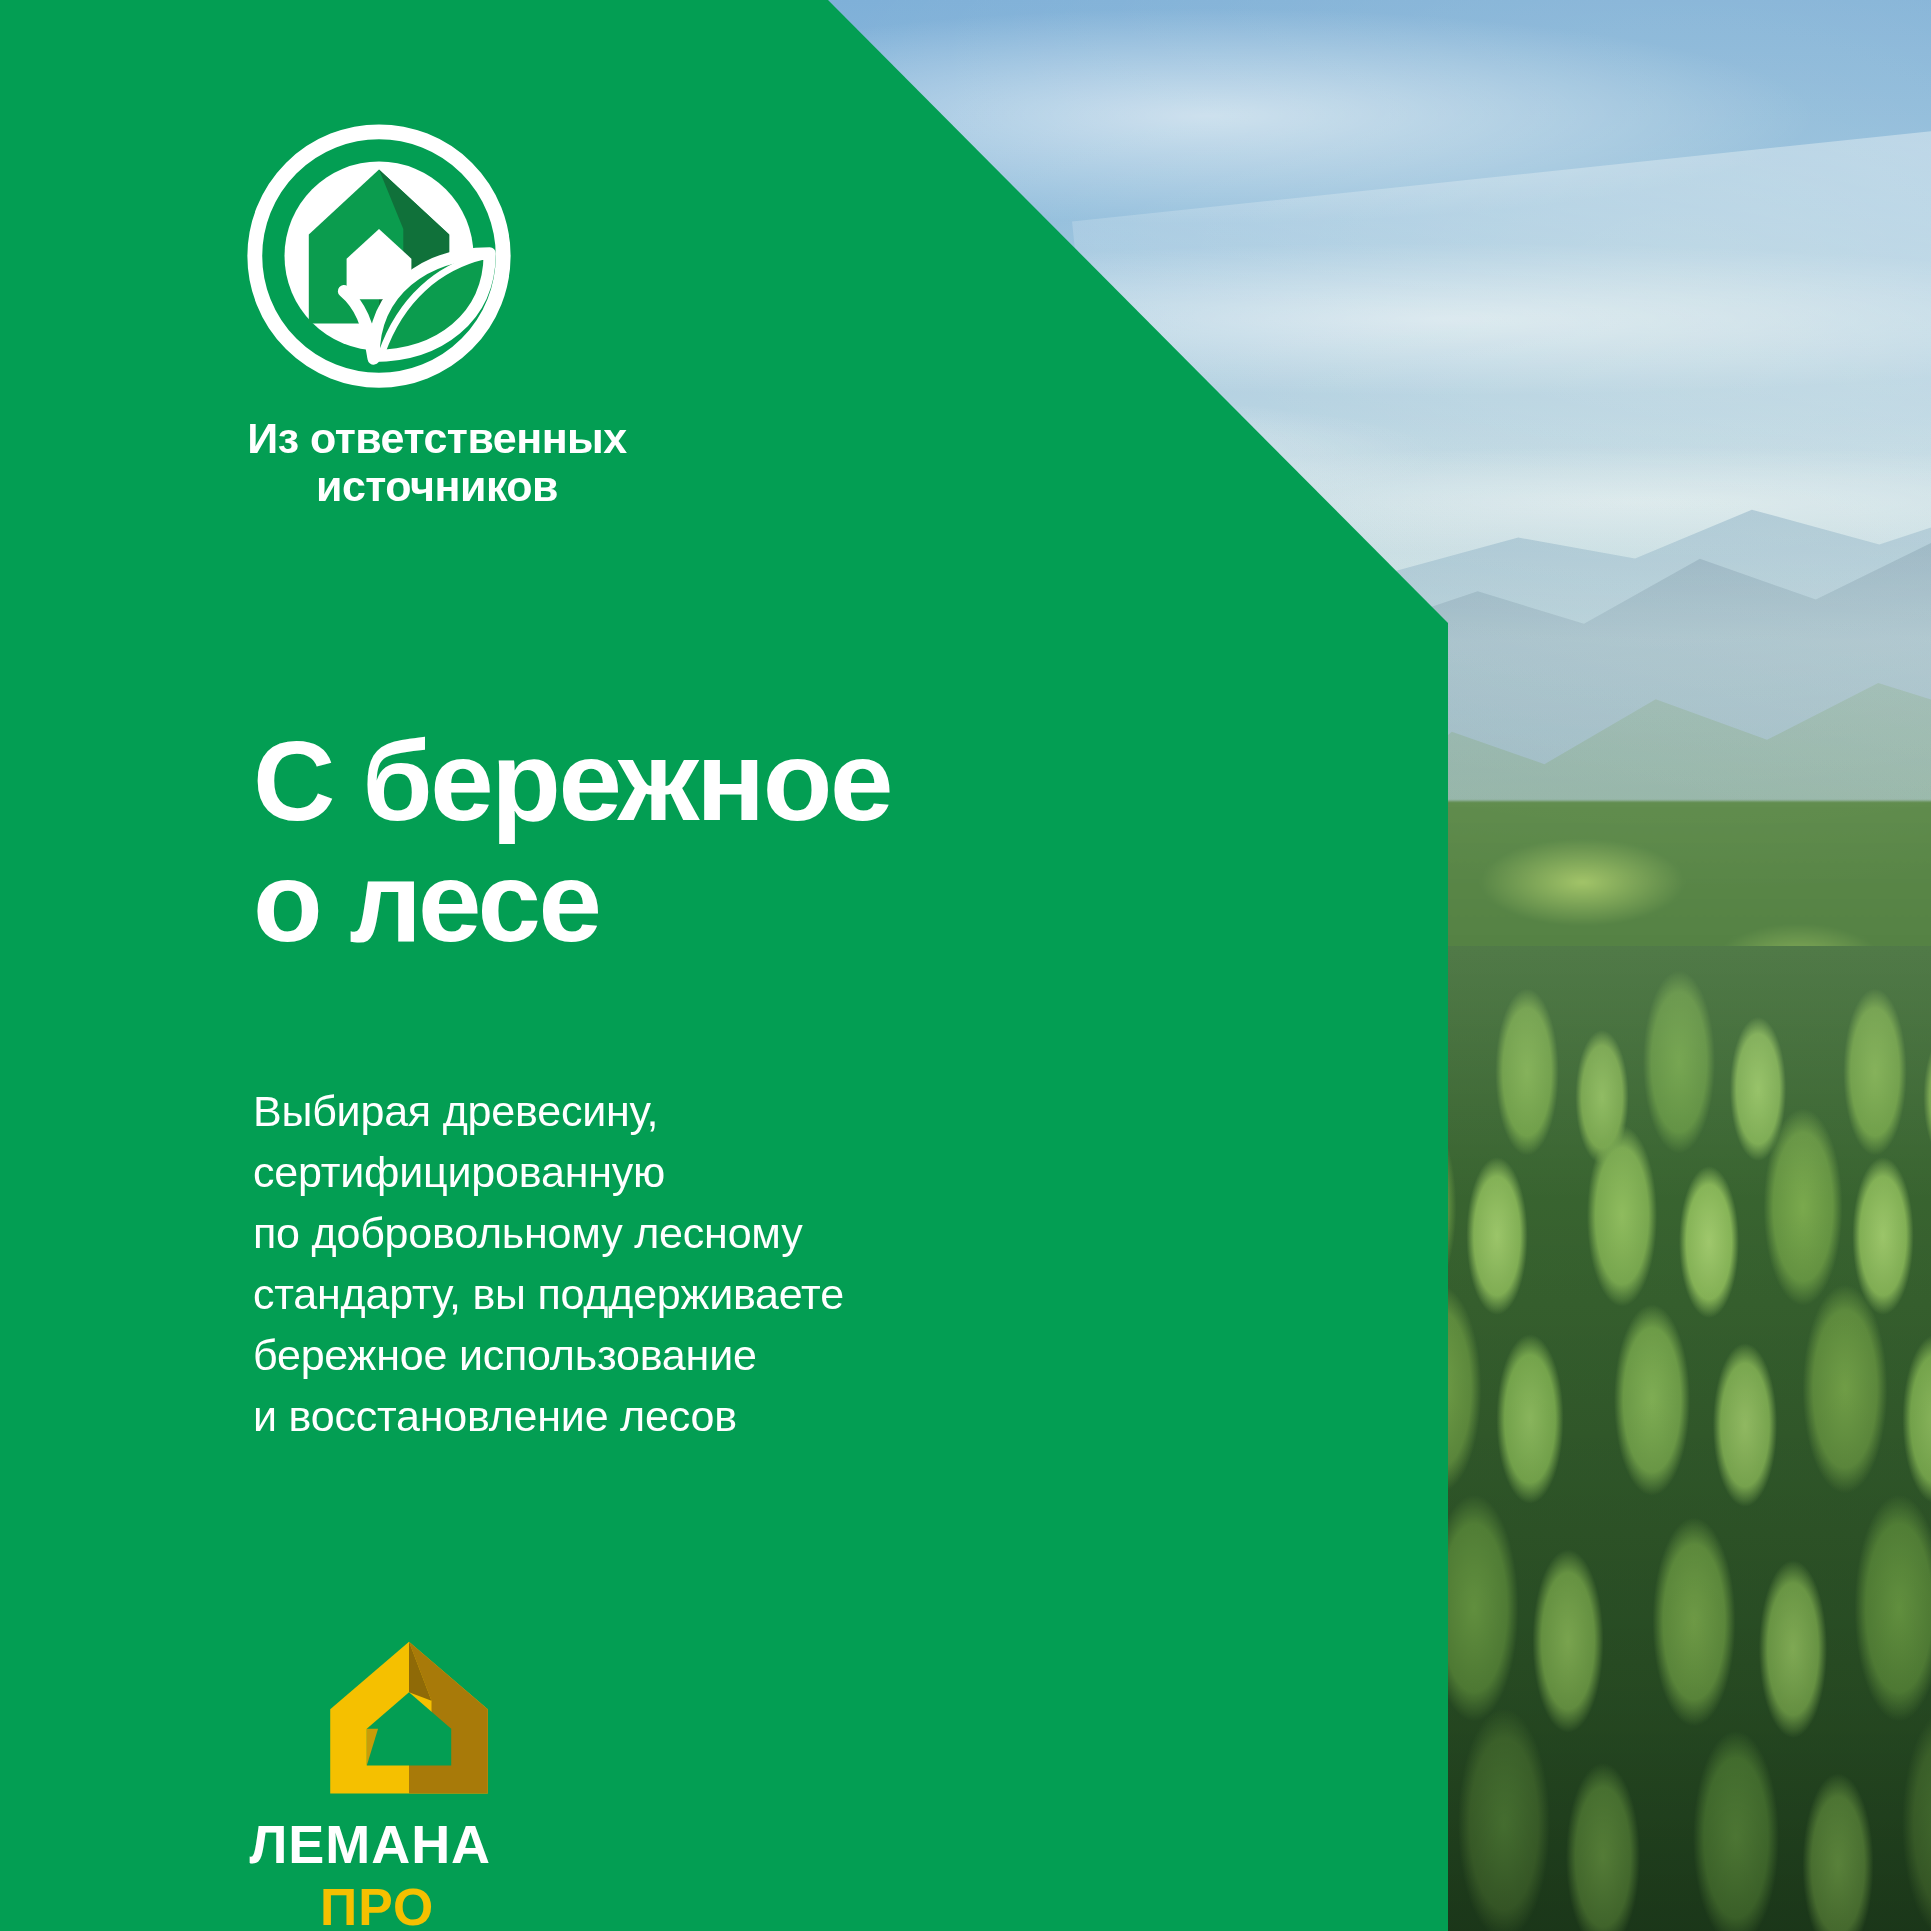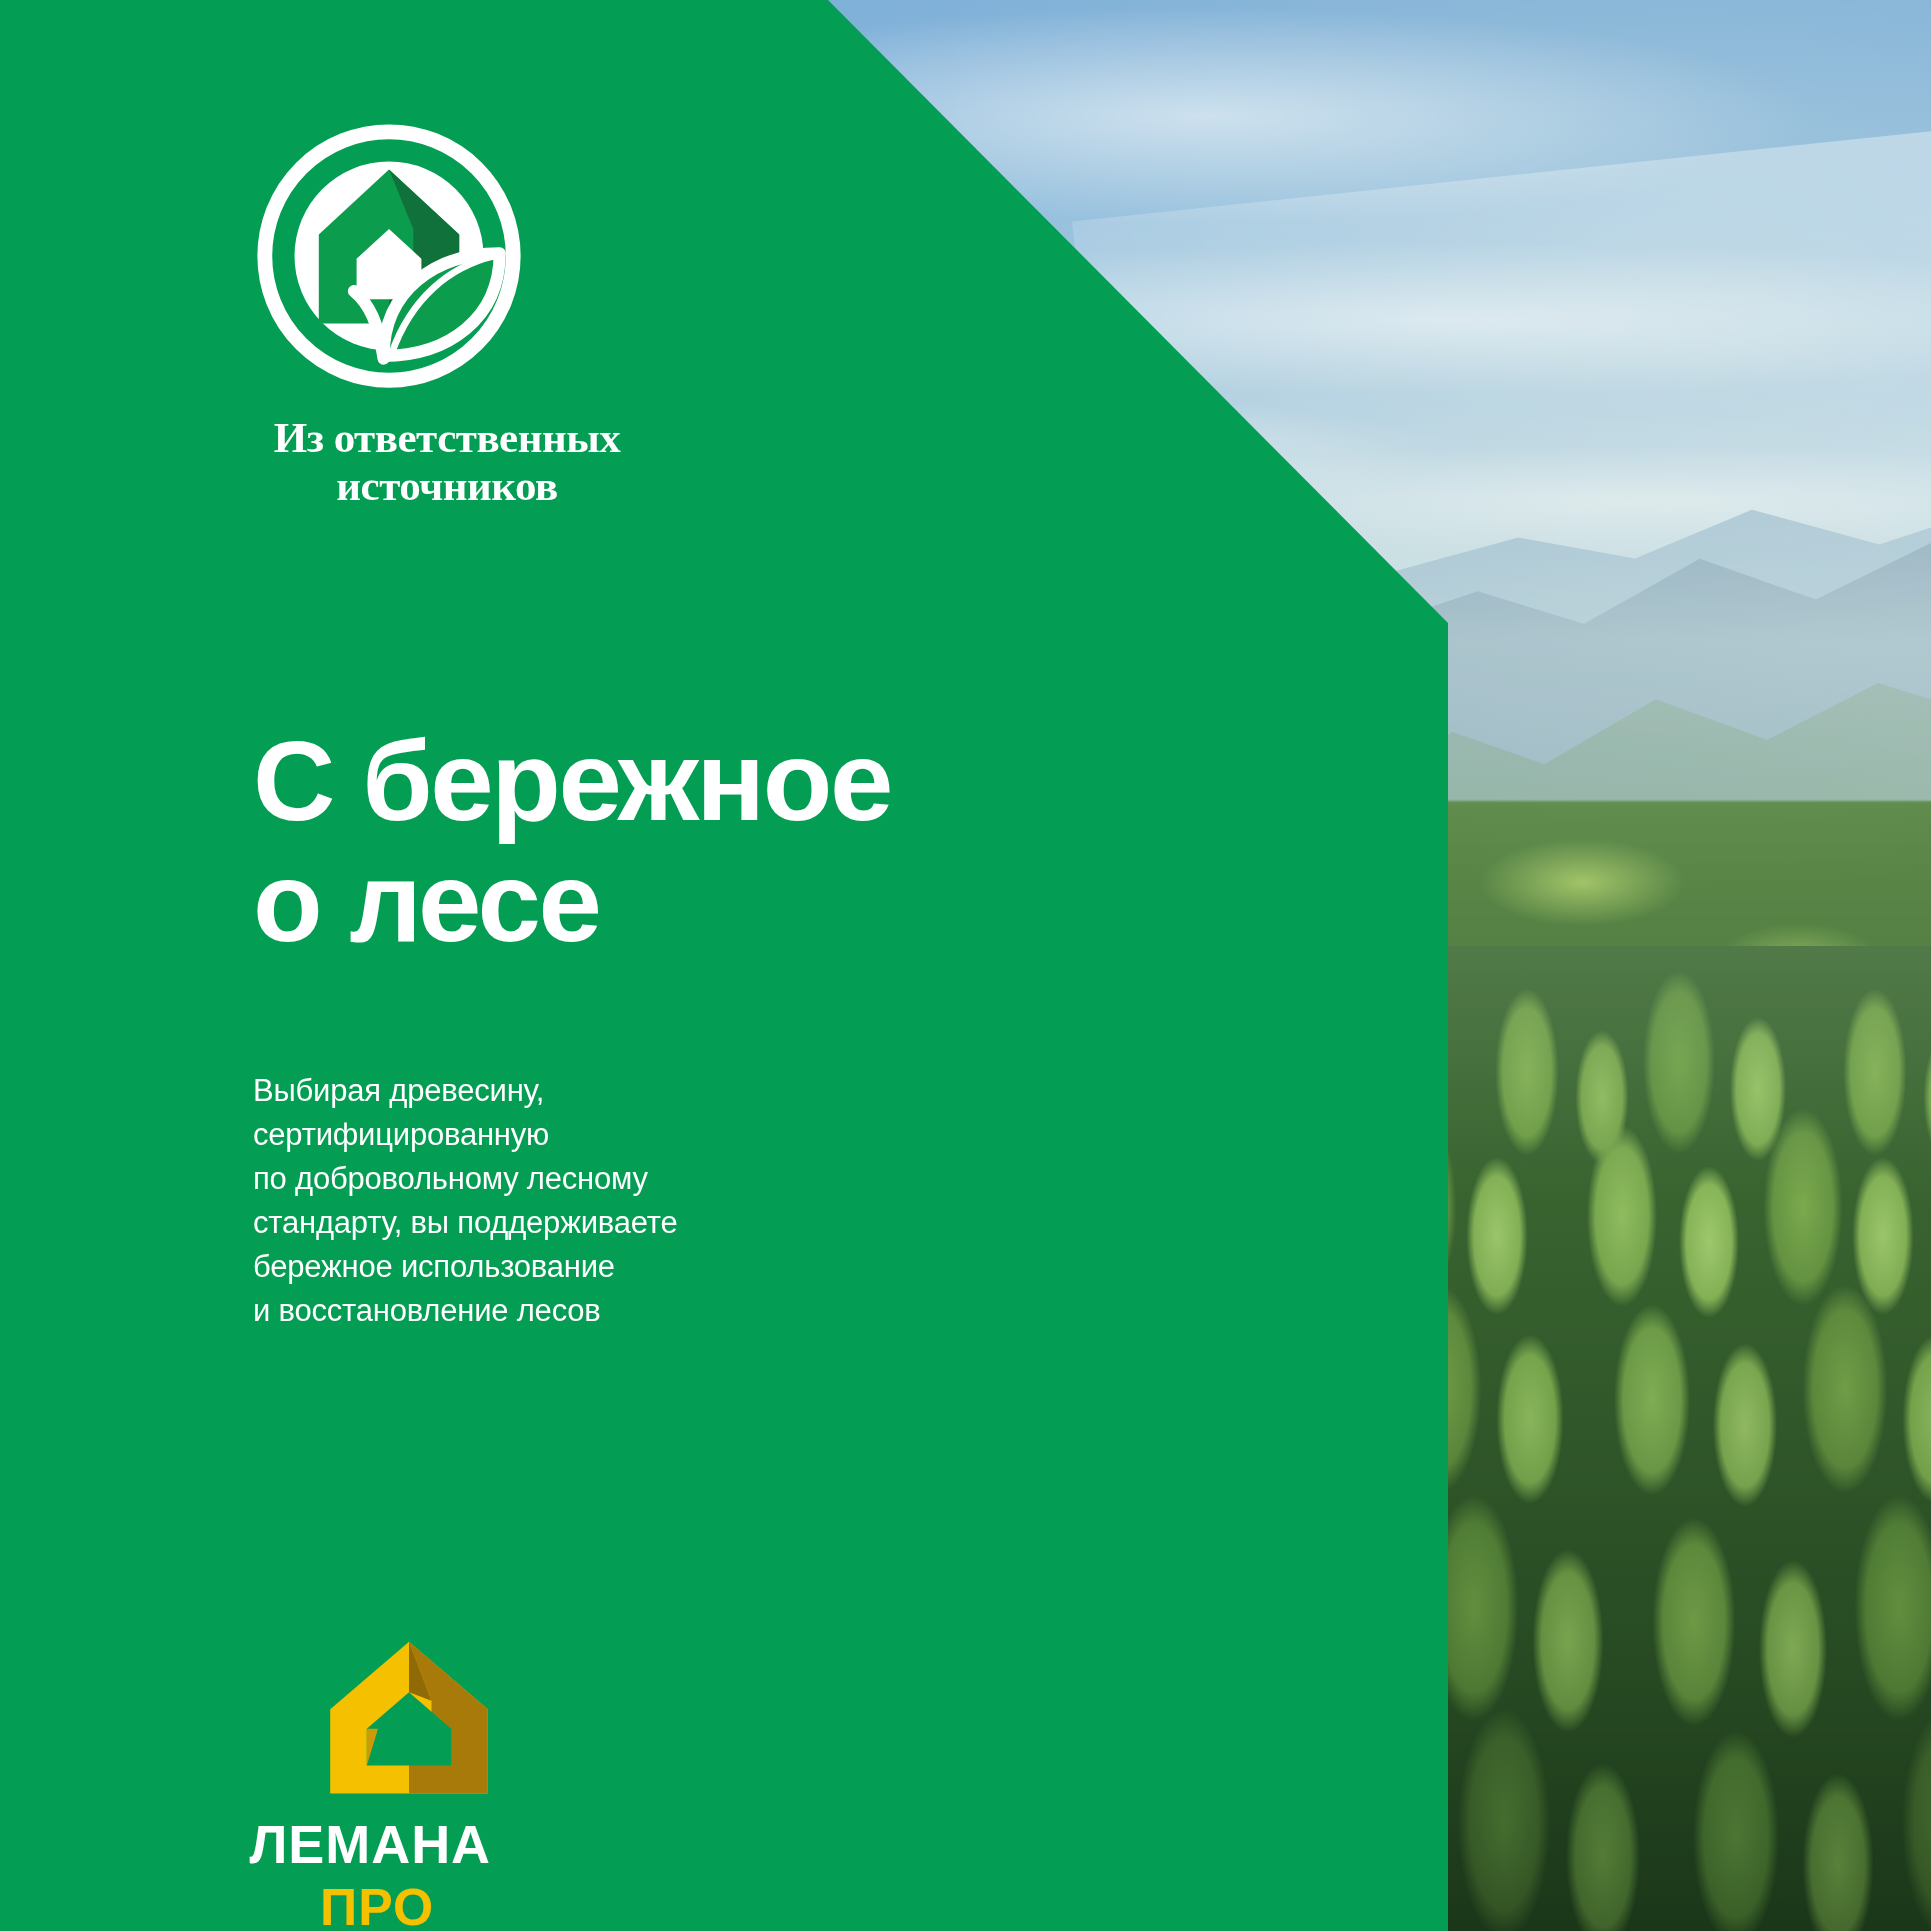--- a/index.html
+++ b/index.html
@@ -133,37 +133,37 @@
   
   .panel{
     position:absolute;left:0;top:0;width:1448px;height:1931px;
     background:#039e53;
     clip-path:polygon(0 0, 828px 0, 1448px 623px, 1448px 1931px, 0 1931px);
   }
 
   
   .content{position:absolute;left:0;top:0;width:1448px;height:1931px;}
 
-  .cert-badge{position:absolute;left:254px;top:121px;width:502px;font-family:Liberation Serif, serif;}
+  .cert-badge{position:absolute;left:244px;top:121px;width:502px;}
   .cert-mark{width:270px;height:270px;display:block;}
   .cert-caption{
     margin-top:23px;width:386px;
     color:#ffffff;font-weight:bold;font-size:43px;line-height:1.12;
     letter-spacing:-0.5px;text-align:center;
   }
 
   .headline{
     position:absolute;left:253px;top:645px;width:908px;
     color:#ffffff;font-weight:bold;font-size:114px;line-height:1.06;
     letter-spacing:-2.4px;white-space:pre-line;
   }
 
   .body-copy{
     position:absolute;left:253px;top:1038px;width:830px;
-    color:#ffffff;font-weight:normal;font-size:31px;line-height:1.42;
+    color:#ffffff;font-weight:normal;font-size:43px;line-height:1.42;
     letter-spacing:-0.2px;white-space:pre-line;
   }
 
   .brand{position:absolute;left:249px;top:1636px;width:367px;}
   .brand-mark{display:block;width:170px;height:166px;margin-left:75px;}
   .brand-word{display:block;width:319px;height:54px;margin-top:15.4px;}
   .brand-sub{display:block;width:182px;height:52px;margin-top:9.7px;margin-left:71px;}
 </style>
 </head>
 <body>

